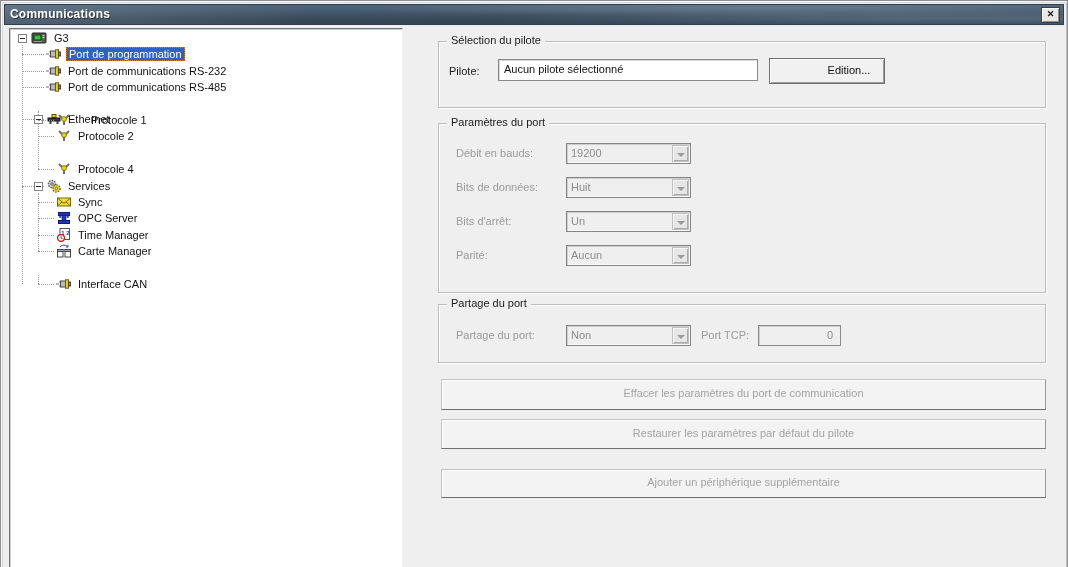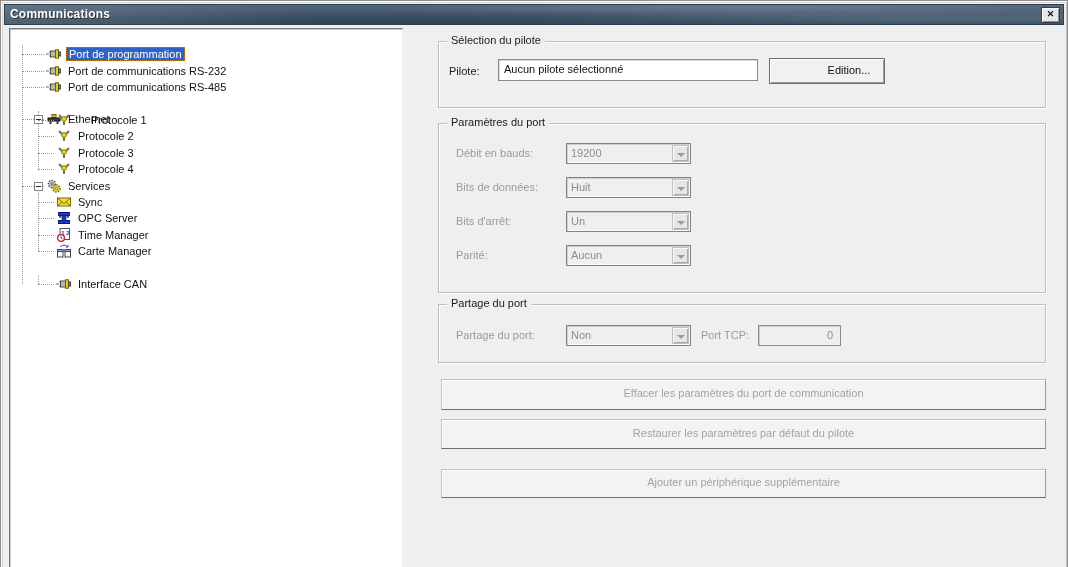--- a/index.html
+++ b/index.html
@@ -66,20 +66,35 @@
   <div class="titlebar">
     <span class="title-text">Communications</span>
     <div class="close-btn">✕</div>
   </div>
 
   <div class="treepanel" id="treepanel">
       <div class="vline" style="left: 12px; top: 16px; height: 239px;"></div>
       <div class="vline" style="left: 28px; top: 82px; height: 58px;"></div>
       <div class="vline" style="left: 28px; top: 164px; height: 58px;"></div>
       <div class="vline" style="left: 28px; top: 246px; height: 9px;"></div>
+      <div class="trow" style="top: 1px;">
+        <div class="expbox" style="left: 8px; top: 4px;">
+          <i></i>
+        </div>
+        <span class="ticon" style="left: 21px;">
+          <svg viewBox="0 0 16 16">
+            <rect x="1" y="3" width="14" height="10" rx="1" fill="#5a5a5a" stroke="#222"></rect>
+            <rect x="3" y="5" width="7" height="5" fill="#2ec832" stroke="#0c3b0c"></rect>
+            <rect x="11.5" y="5" width="2" height="1.2" fill="#ccc"></rect>
+            <rect x="11.5" y="7" width="2" height="1.2" fill="#ccc"></rect>
+            <rect x="3" y="11" width="8" height="1" fill="#9a9a9a"></rect>
+          </svg>
+        </span>
+        <span class="lbl" style="left: 42px;">G3</span>
+      </div>
       <div class="trow" style="top: 17px;">
         <div class="hstub" style="left: 12px; top: 8px; width: 22px;"></div>
         <span class="ticon" style="left: 36px;">
           <svg viewBox="0 0 16 16">
             <line x1="0" y1="8" x2="3" y2="8" stroke="#666"></line>
             <line x1="3" y1="6" x2="5" y2="6" stroke="#777"></line>
             <line x1="3" y1="10" x2="5" y2="10" stroke="#777"></line>
             <rect x="4.5" y="5" width="5" height="6" fill="#b9b9b9" stroke="#4a4a4a"></rect>
             <rect x="9.5" y="3.8" width="3" height="8.4" fill="#e8d200" stroke="#6b6100"></rect>
             <rect x="12.5" y="6" width="2" height="4" fill="#8a8a8a" stroke="#4a4a4a"></rect>
@@ -143,30 +158,20 @@
       <div class="trow" style="top: 99px;">
         <div class="hstub" style="left: 28px; top: 8px; width: 16px;"></div>
         <span class="ticon" style="left: 46px;">
           <svg viewBox="0 0 16 16">
             <path d="M3 3 L7 7 M13 3 L9 7 M8 8 L8 13" stroke="#6e6e6e" stroke-width="2" fill="none"></path>
             <circle cx="8" cy="7" r="2.4" fill="#f0d800" stroke="#8a7a00"></circle>
           </svg>
         </span>
         <span class="lbl" style="left: 66px;">Protocole 2</span>
       </div>
-      <div class="trow" style="top: 116px;">
-        <div class="hstub" style="left: 28px; top: 8px; width: 16px;"></div>
-        <span class="ticon" style="left: 46px;">
-          <svg viewBox="0 0 16 16">
-            <path d="M3 3 L7 7 M13 3 L9 7 M8 8 L8 13" stroke="#6e6e6e" stroke-width="2" fill="none"></path>
-            <circle cx="8" cy="7" r="2.4" fill="#f0d800" stroke="#8a7a00"></circle>
-          </svg>
-        </span>
-        <span class="lbl" style="left: 66px;">Protocole 3</span>
-      </div>
       <div class="trow" style="top: 132px;">
         <div class="hstub" style="left: 28px; top: 8px; width: 16px;"></div>
         <span class="ticon" style="left: 46px;">
           <svg viewBox="0 0 16 16">
             <path d="M3 3 L7 7 M13 3 L9 7 M8 8 L8 13" stroke="#6e6e6e" stroke-width="2" fill="none"></path>
             <circle cx="8" cy="7" r="2.4" fill="#f0d800" stroke="#8a7a00"></circle>
           </svg>
         </span>
         <span class="lbl" style="left: 66px;">Protocole 4</span>
       </div>

